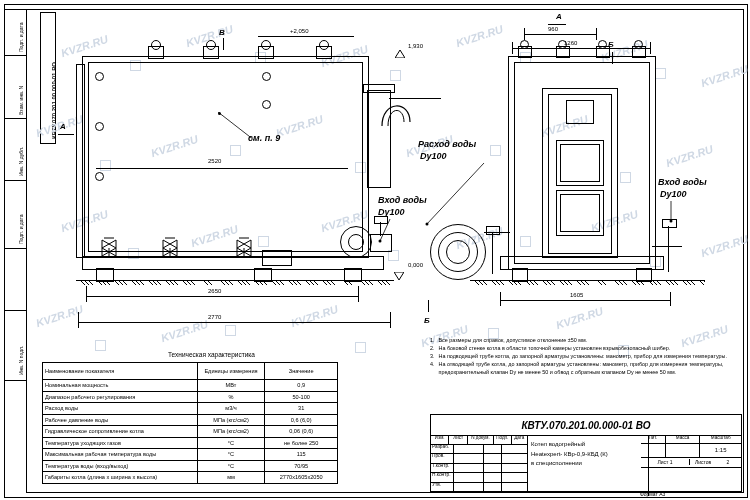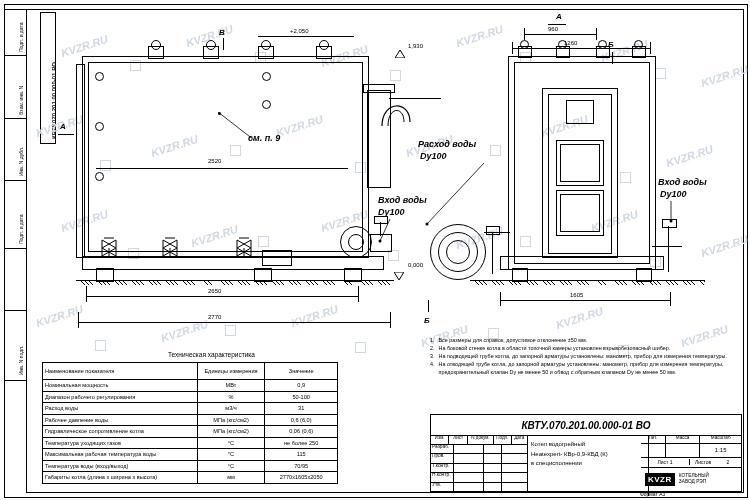--- a/index.html
+++ b/index.html
@@ -426,24 +426,17 @@
       <div style="position:absolute;left:0;top:8px;width:100px;height:14px;border-bottom:.6px solid #000;display:flex;align-items:center;font-size:6px;">
         <span style="width:24px;border-right:.6px solid #000;height:14px;"></span>
         <span style="width:34px;border-right:.6px solid #000;height:14px;"></span>
         <span style="width:41px;text-align:center;">1:15</span>
       </div>
       <div style="position:absolute;left:0;top:22px;width:100px;height:10px;border-bottom:.6px solid #000;display:flex;align-items:center;font-size:5px;">
         <span style="width:48px;border-right:.6px solid #000;text-align:center;">Лист 1</span>
         <span style="width:26px;text-align:center;">Листов</span>
         <span style="width:24px;text-align:center;">2</span>
       </div>
-      <div style="position:absolute;left:0;top:32px;width:100px;height:24px;display:flex;align-items:center;gap:4px;padding-left:4px;">
-        <span style="display:inline-block;background:#000;color:#fff;font-weight:bold;font-size:8px;padding:2px 3px;letter-spacing:.5px;">KVZR</span>
-        <span style="font-size:4.8px;line-height:1.3;">
-          <span style="display:block;">КОТЕЛЬНЫЙ</span>
-          <span style="display:block;">ЗАВОД РЭП</span>
-        </span>
-      </div>
     </div>
   </div>
   <div class="txt" style="left:640px;top:492px;font-size:5px;">Формат  А3</div>
 
 </div>
 
 </body></html>

